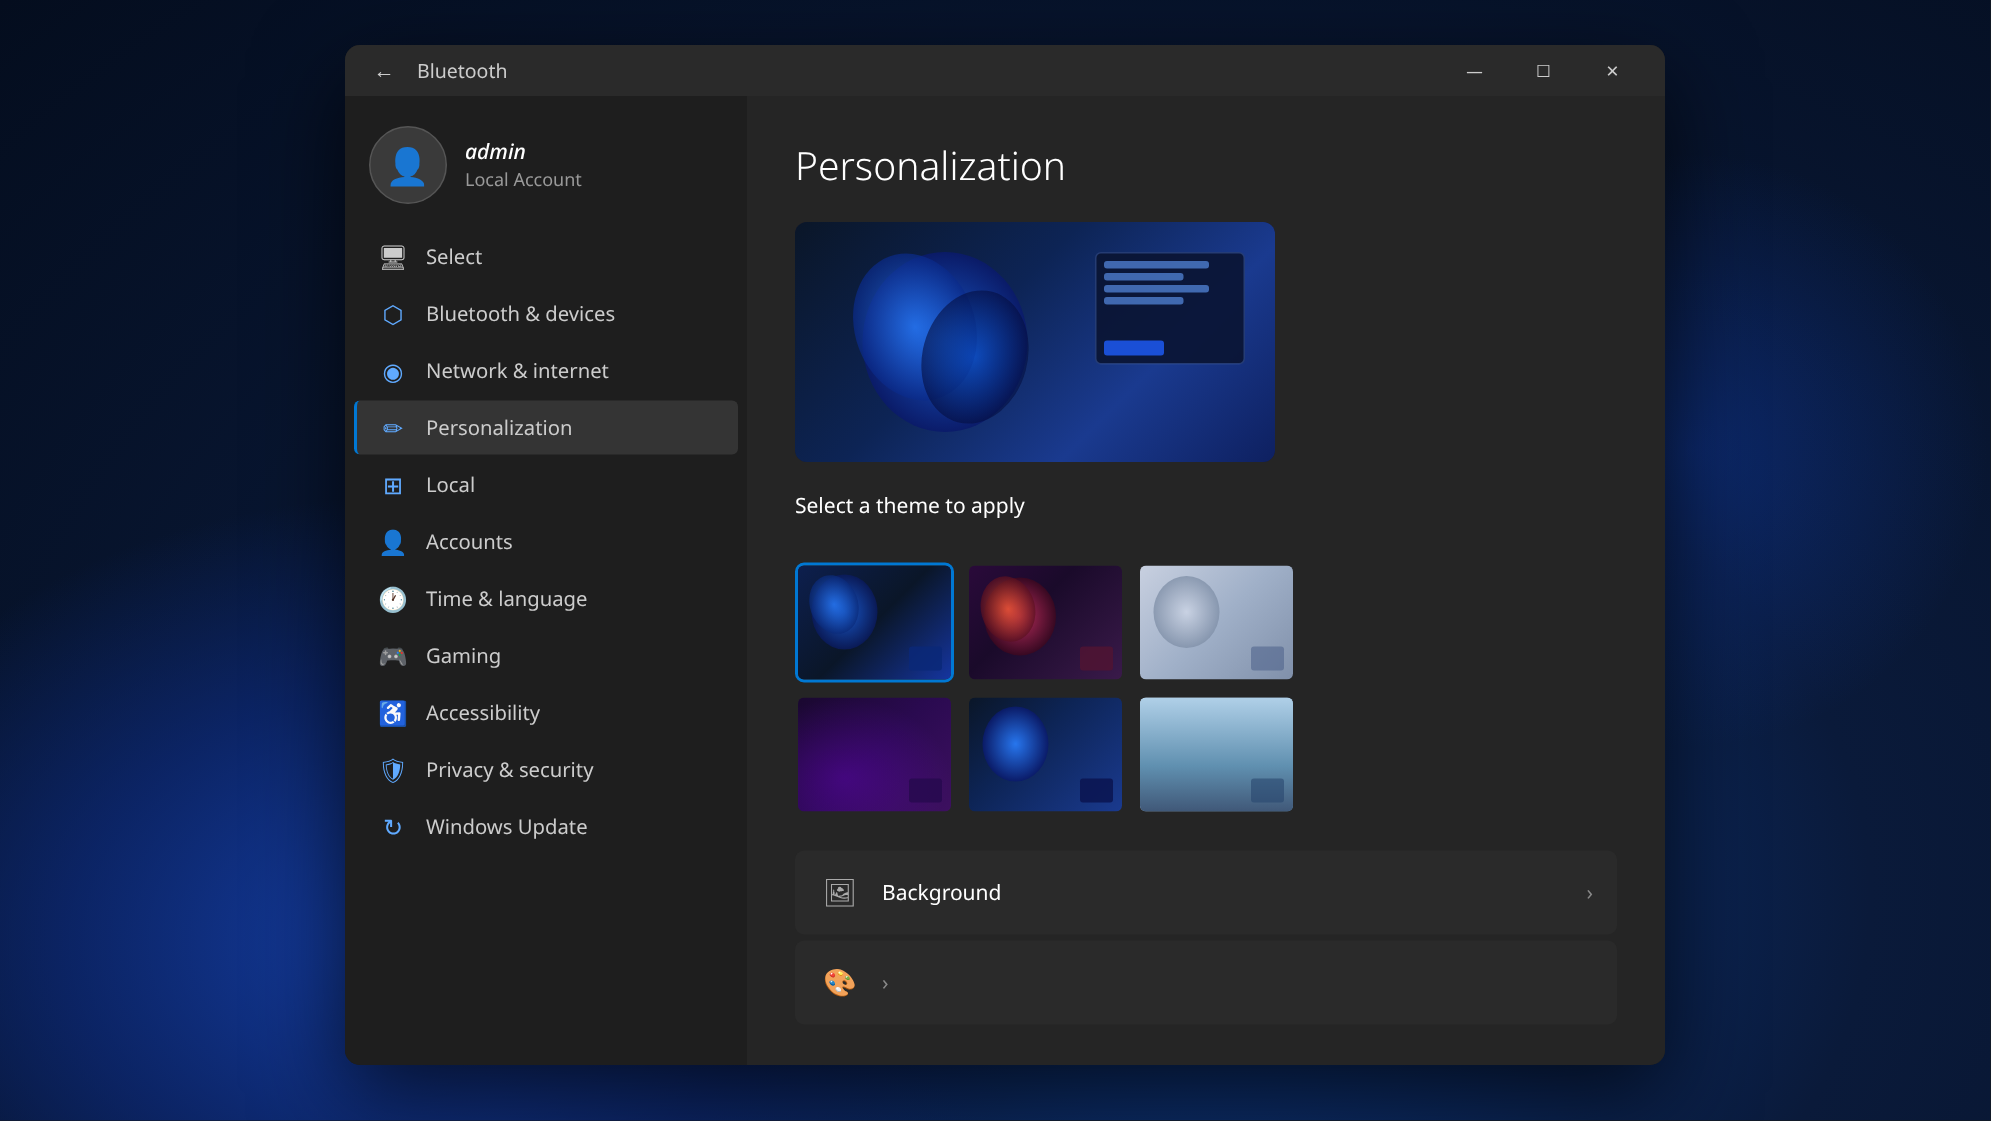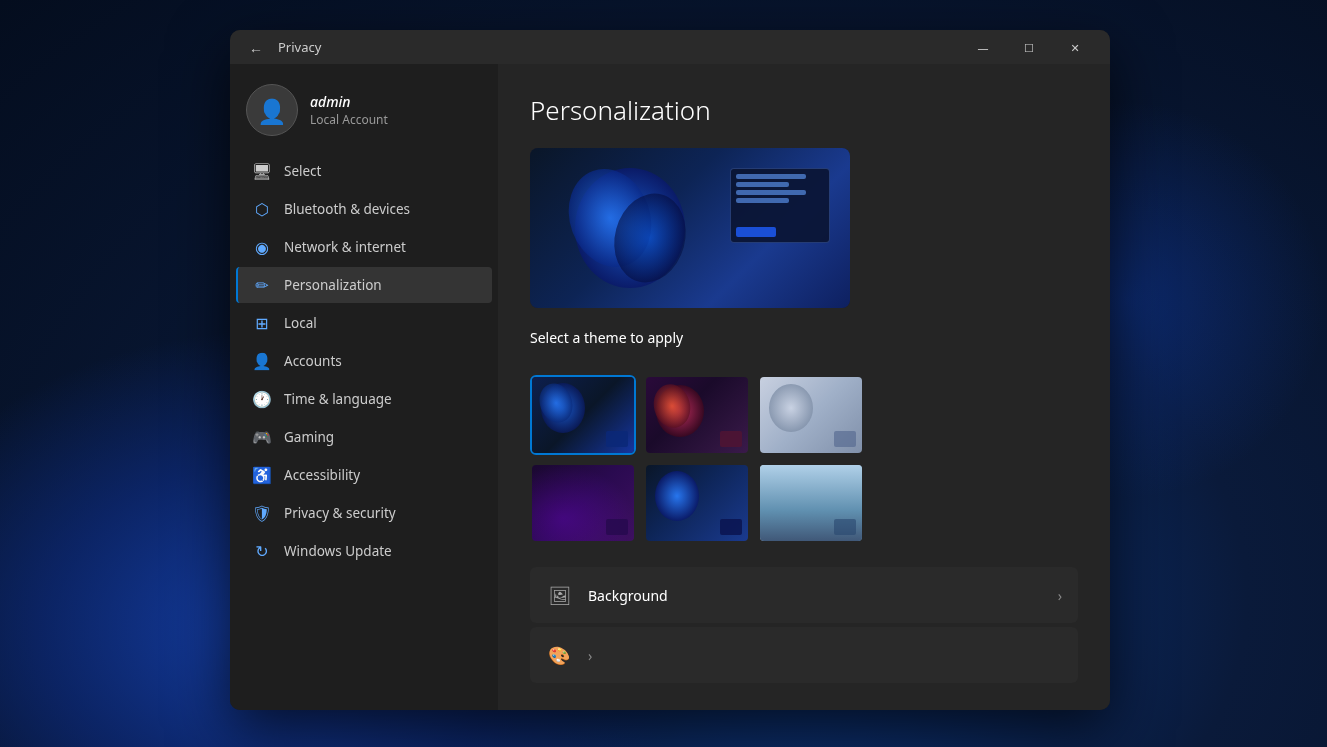--- a/index.html
+++ b/index.html
@@ -375,21 +375,21 @@
 <body>
 
 <div class="bg-layer"></div>
 <div class="bg-blob"></div>
 <div class="bg-blob2"></div>
 
 <div class="window">
 
   <div class="titlebar">
     <div class="back-btn">←</div>
-    <span class="title-text">Privacy</span>
+    <span class="title-text">Bluetooth</span>
     <div class="window-controls">
       <div class="win-btn">—</div>
       <div class="win-btn">☐</div>
       <div class="win-btn close">✕</div>
     </div>
   </div>
 
   <div class="main">
 
     <div class="sidebar">

